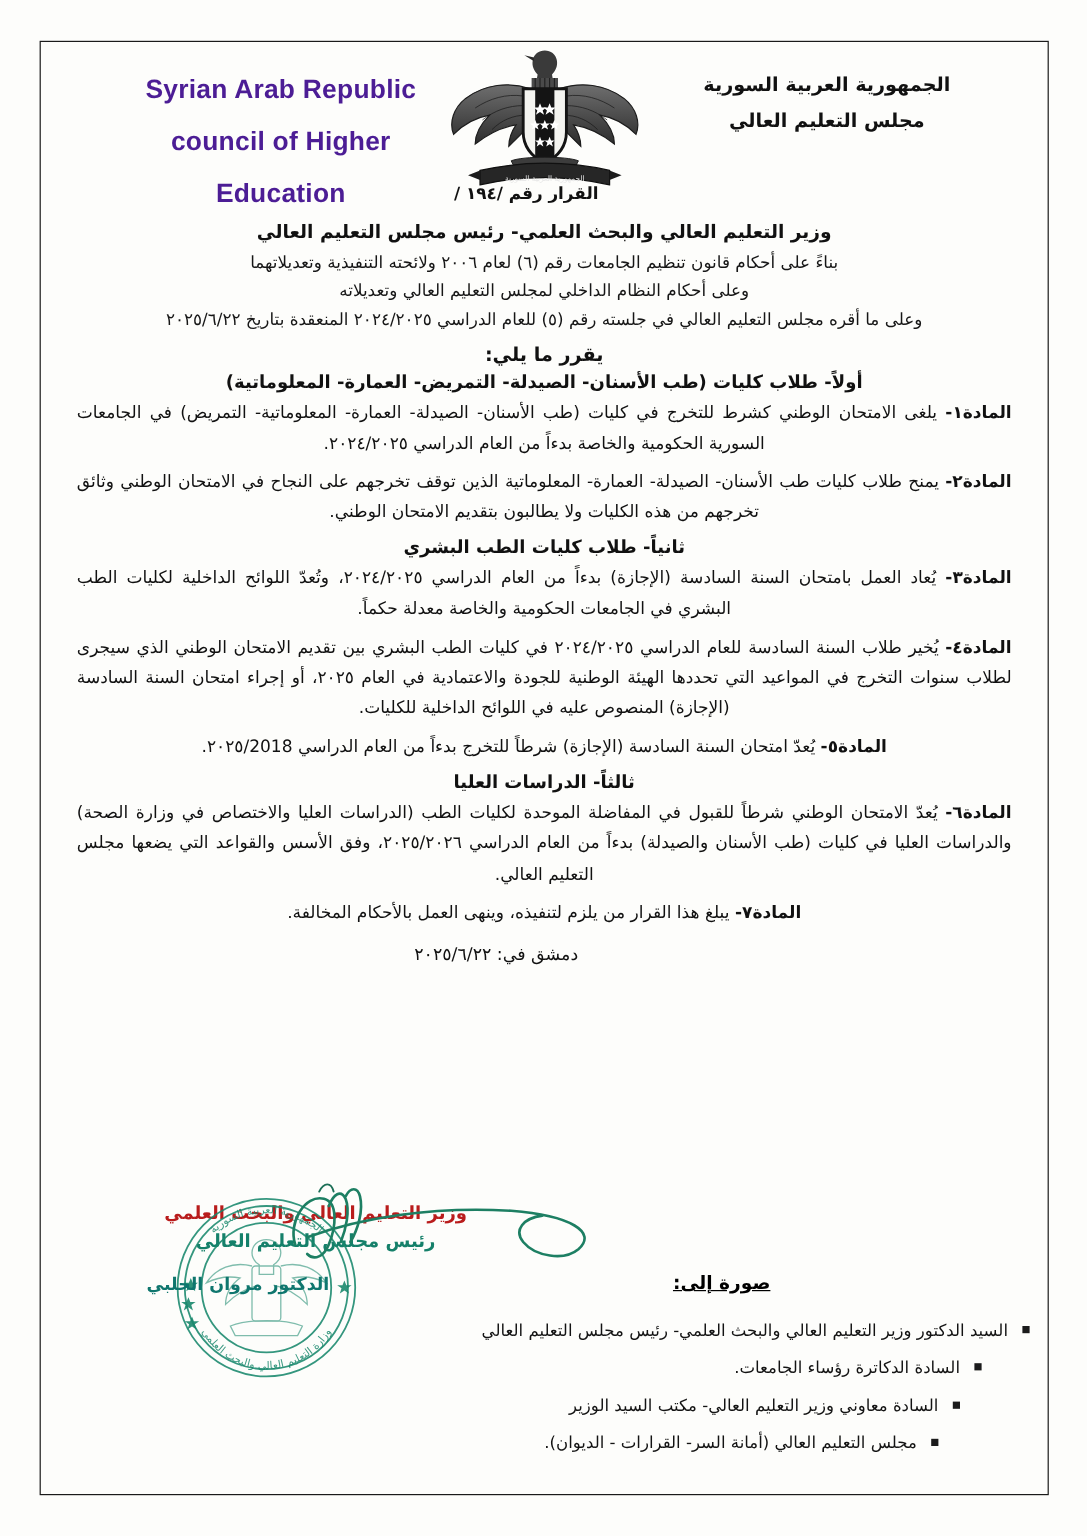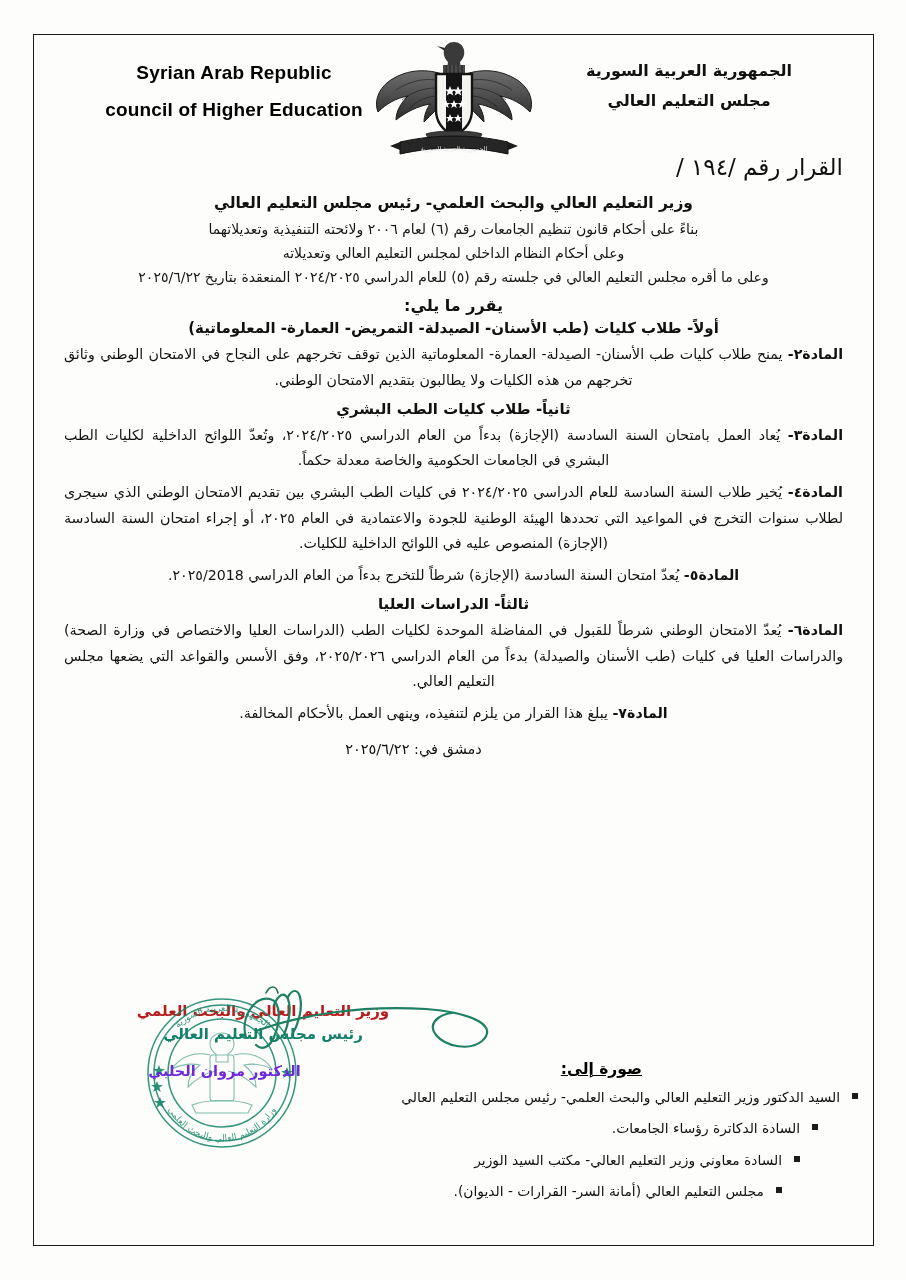--- a/index.html
+++ b/index.html
@@ -29,22 +29,22 @@
     left:34px;top:36px;width:839px;height:110px;
   }
   .hdr-en{
     position:absolute;
     left:60px;top:18px;
     width:280px;
     text-align:center;
     direction:ltr;
     font-family:"Liberation Sans",sans-serif;
     font-weight:bold;
-    font-size:19px;
-    color:#000000;
+    font-size:22px;
+    color:#4c1d95;
     line-height:1.95;
     letter-spacing:0.2px;
   }
   .hdr-ar{
     position:absolute;
     right:34px;top:20px;
     width:300px;
     text-align:center;
     font-family:"DejaVu Sans",sans-serif;
     font-weight:bold;
@@ -60,23 +60,23 @@
   }
   
   .content{
     position:absolute;
     left:34px;top:146px;
     width:839px;
     color:#111;
     font-family:"DejaVu Sans",sans-serif;
   }
   .decision-no{
-    text-align:right;
-    font-size:23px;
-    font-weight:normal;
+    text-align:center;
+    font-size:14px;
+    font-weight:bold;
     margin:8px 0 14px 0;
     padding-right:30px;
   }
   .preamble{
     padding:0 38px 0 38px;
   }
   .pre-title{
     text-align:center;
     font-size:15.5px;
     font-weight:bold;
@@ -140,45 +140,45 @@
     margin-top:1px;
   }
   .stamp-wrap{
     position:absolute;
     left:122px;top:993px;
     width:205px;height:160px;
   }
   .stamp-name{
     position:absolute;
     left:0;top:70px;width:205px;
-    text-align:center;
+    text-align:left;
     font-size:14.5px;
     font-weight:bold;
-    color:#6d28d9;
+    color:#0f766e;
     letter-spacing:0.3px;
     z-index:5;
   }
   .signature-ink{
     position:absolute;
     left:230px;top:975px;
     width:430px;height:110px;
     pointer-events:none;
   }
   
   .cc{
     position:absolute;
     right:46px;top:1060px;
     width:520px;
     text-align:right;
   }
   .cc-title{
     font-size:15.5px;
     font-weight:bold;
     text-decoration:underline;
-    margin-bottom:8px;
+    margin-bottom:20px;
     padding-right:218px;
   }
   .cc-list{
     list-style:none;
     margin:0;padding:0;
   }
   .cc-list li{
     font-size:13.8px;
     line-height:1.62;
     margin-bottom:9px;
@@ -285,20 +285,24 @@
       <div class="pre-title">وزير التعليم العالي والبحث العلمي- رئيس مجلس التعليم العالي</div>
       <div class="pre-line">بناءً على أحكام قانون تنظيم الجامعات رقم (٦) لعام ٢٠٠٦ ولائحته التنفيذية وتعديلاتهما</div>
       <div class="pre-line">وعلى أحكام النظام الداخلي لمجلس التعليم العالي وتعديلاته</div>
       <div class="pre-line">وعلى ما أقره مجلس التعليم العالي في جلسته رقم (٥) للعام الدراسي ٢٠٢٤/٢٠٢٥ المنعقدة بتاريخ ٢٠٢٥/٦/٢٢</div>
     </div>
 
     <div class="yaqarr">يقرر ما يلي:</div>
 
     <div>
       <div class="sec-head">أولاً- طلاب كليات (طب الأسنان- الصيدلة- التمريض- العمارة- المعلوماتية)</div>
+      <p class="article">
+        <span class="lbl">المادة١-</span>
+        <span>يلغى الامتحان الوطني كشرط للتخرج في كليات (طب الأسنان- الصيدلة- العمارة- المعلوماتية- التمريض) في الجامعات السورية الحكومية والخاصة بدءاً من العام الدراسي ٢٠٢٤/٢٠٢٥.</span>
+      </p>
       <p class="article">
         <span class="lbl">المادة٢-</span>
         <span>يمنح طلاب كليات طب الأسنان- الصيدلة- العمارة- المعلوماتية الذين توقف تخرجهم على النجاح في الامتحان الوطني وثائق تخرجهم من هذه الكليات ولا يطالبون بتقديم الامتحان الوطني.</span>
       </p>
     </div>
 
     <div>
       <div class="sec-head">ثانياً- طلاب كليات الطب البشري</div>
       <p class="article">
         <span class="lbl">المادة٣-</span>

